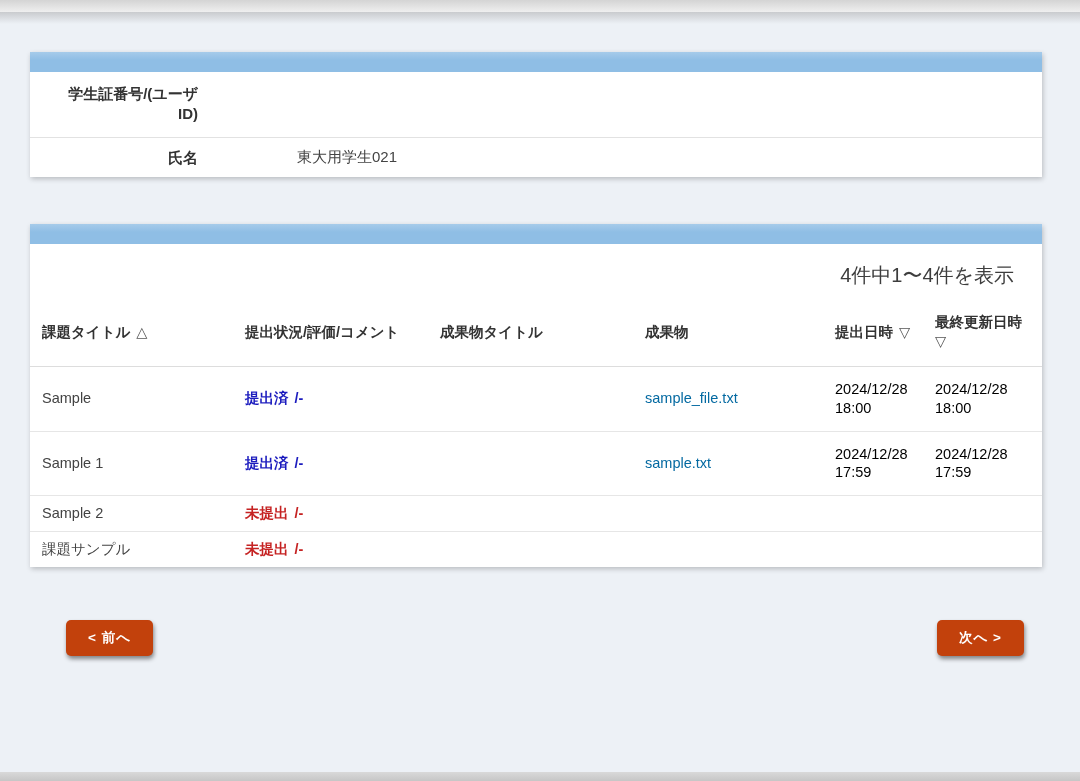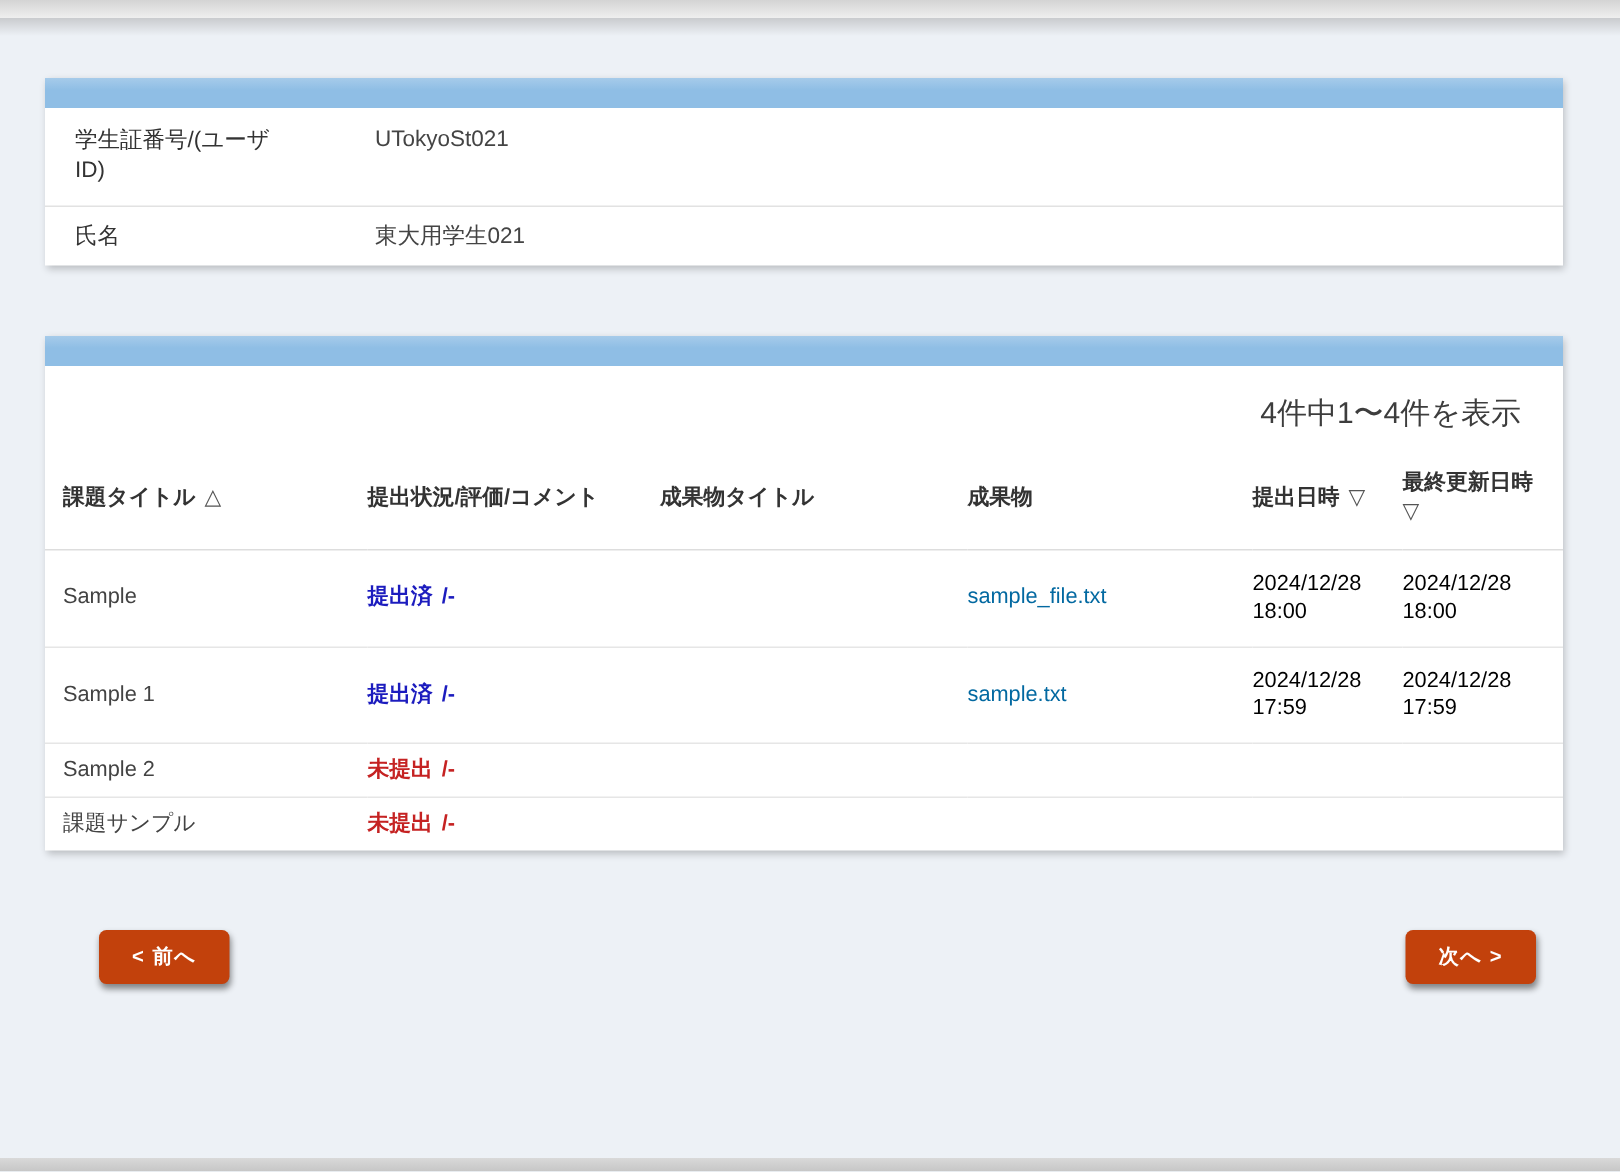--- a/index.html
+++ b/index.html
@@ -28,22 +28,22 @@
   .card-submissions { margin-top:47px; }
 
   
   .info-row {
     display:grid;
     grid-template-columns:200px 1fr;
     padding:0 20px;
     border-bottom:1px solid #e2e2e2;
     align-items:flex-start;
   }
-  .info-row:last-child { border-bottom:none; }
-  .info-label { font-weight:normal; font-size:15px; color:#333; max-width:148px; padding:12px 0; line-height:1.35; }
+  .info-row:last-child { border-bottom:none;gap:47px; }
+  .info-label { font-weight:bold; font-size:15px; color:#333; max-width:148px; padding:12px 0; line-height:1.35;text-align:right; }
   .info-value { font-size:15px; color:#444; padding:12px 0; }
   .info-row-name .info-label, .info-row-name .info-value { padding:10px 0 9px; }
 
   
   .count-line { text-align:right; font-size:20px; color:#3d3d3d; padding:18px 28px 0 0; }
   table { width:100%; border-collapse:collapse; table-layout:fixed; }
   col.c1{width:215px;} col.c2{width:195px;} col.c3{width:205px;} col.c4{width:190px;} col.c5{width:100px;}
   th {
     text-align:left; font-size:14.5px; font-weight:bold; color:#333;
     padding:24px 8px 14px 0; vertical-align:middle; line-height:1.35;
@@ -89,21 +89,20 @@
 
 <div class="page">
   <div class="top-strip"></div>
 
   <div class="header-shadow"></div>
 
   <section class="card card-student">
     <div class="card-accent"></div>
     <div class="info-row">
       <div class="info-label">学生証番号/(ユーザID)</div>
-      <div class="info-value">UTokyoSt021</div>
     </div>
     <div class="info-row info-row-name">
       <div class="info-label">氏名</div>
       <div class="info-value">東大用学生021</div>
     </div>
   </section>
 
   <section class="card card-submissions">
     <div class="card-accent"></div>
     <div class="count-line">4件中1〜4件を表示</div>

